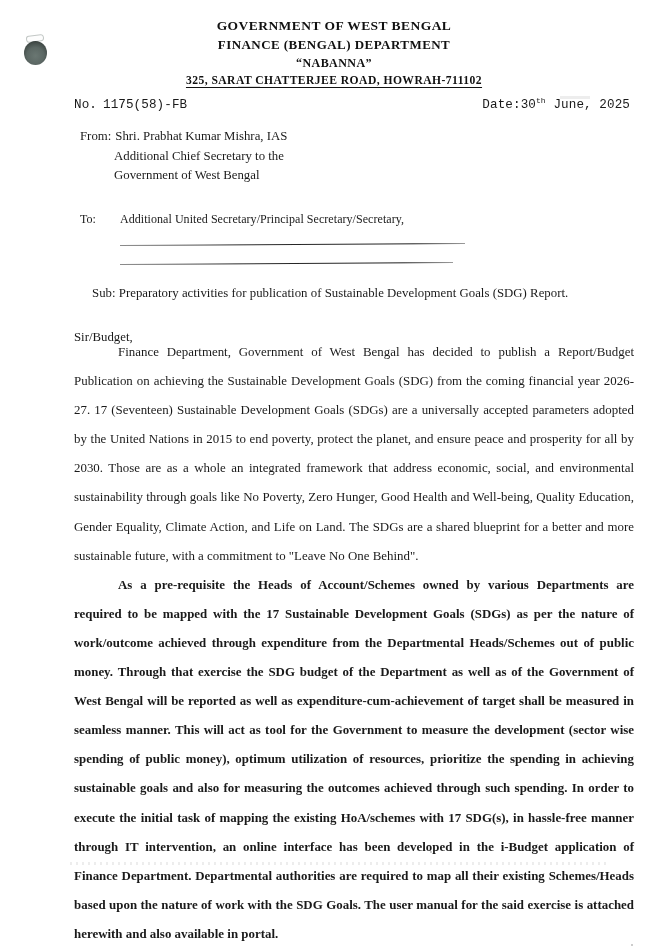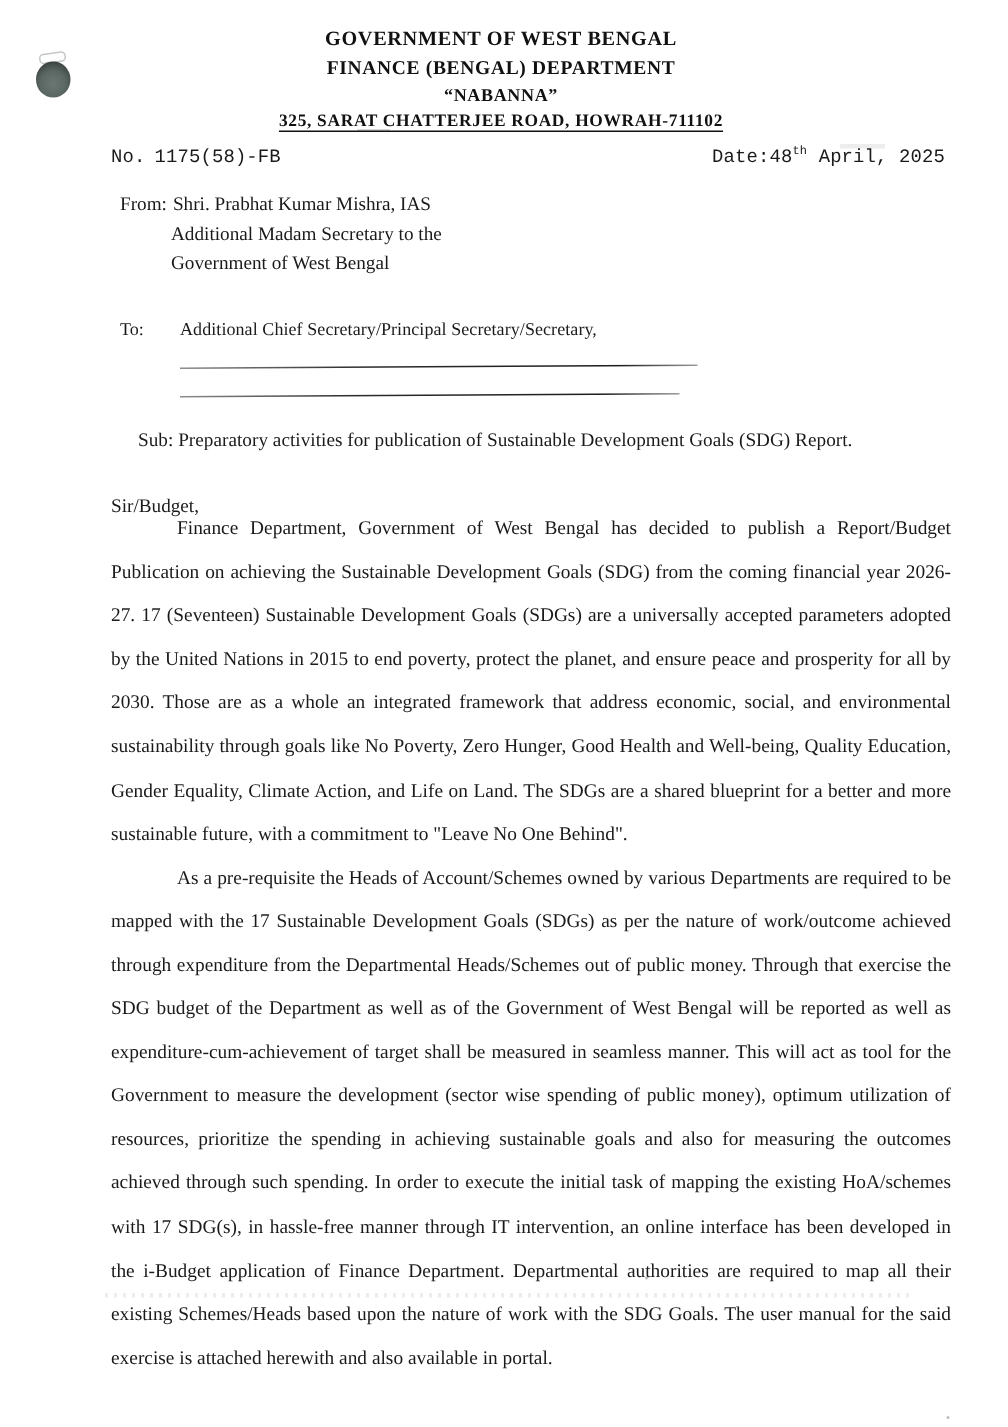--- a/index.html
+++ b/index.html
@@ -182,20 +182,21 @@
   }
   .body p {
     margin: 0;
     text-indent: 44px;
   }
   .body p + p {
     margin-top: 0;
   }
   .body p:last-child {
     text-align: justify;
+    font-weight: bold;
   }
 
   
   .noise-band {
     position: absolute;
     left: 70px;
     right: 60px;
     top: 862px;
     height: 3px;
     opacity: .18;
@@ -227,36 +228,36 @@
     <div class="lh-line lh-2">FINANCE (BENGAL) DEPARTMENT</div>
     <div class="lh-line lh-3">“NABANNA”</div>
     <div class="lh-line lh-4">325, SARAT CHATTERJEE ROAD, HOWRAH-711102</div>
   </div>
 
   <div class="ref-row">
     <div class="ref-no">
       <span class="ref-no-label">No.</span><span>1175(58)-FB</span>
     </div>
     <div class="ref-date">
-      <span>Date:</span><span>48</span><sup>th</sup><span> April, 2025</span>
+      <span>Date:</span><span>30</span><sup>th</sup><span> June, 2025</span>
     </div>
   </div>
 
   <div class="from-block">
     <div>
       <span class="from-label">From:</span><span>Shri. Prabhat Kumar Mishra, IAS</span>
     </div>
-    <div class="from-rest">Additional Madam Secretary to the</div>
+    <div class="from-rest">Additional Chief Secretary to the</div>
     <div class="from-rest">Government of West Bengal</div>
   </div>
 
   <div class="to-block">
     <div class="to-row">
       <span class="to-label">To:</span>
-      <span class="to-value">Additional Chief Secretary/Principal Secretary/Secretary,</span>
+      <span class="to-value">Additional United Secretary/Principal Secretary/Secretary,</span>
     </div>
     <div class="blank-rule blank-rule-1"></div>
     <div class="blank-rule blank-rule-2"></div>
   </div>
 
   <div class="subject">Sub: Preparatory activities for publication of Sustainable Development Goals (SDG) Report.</div>
 
   <div class="salutation">Sir/Budget,</div>
 
   <div class="body">

